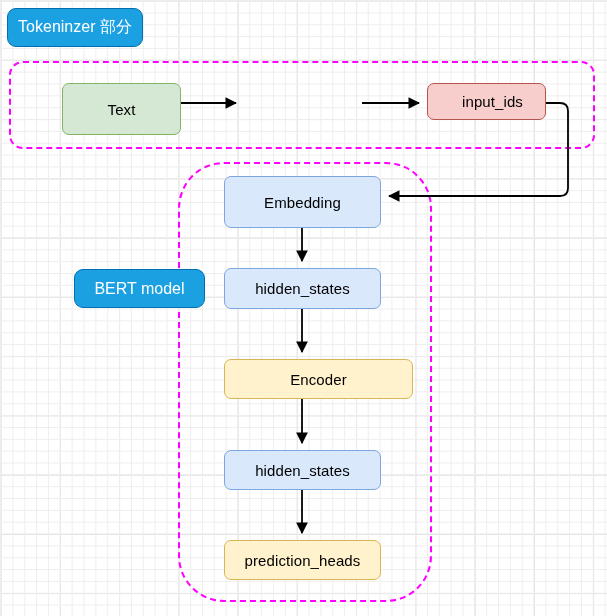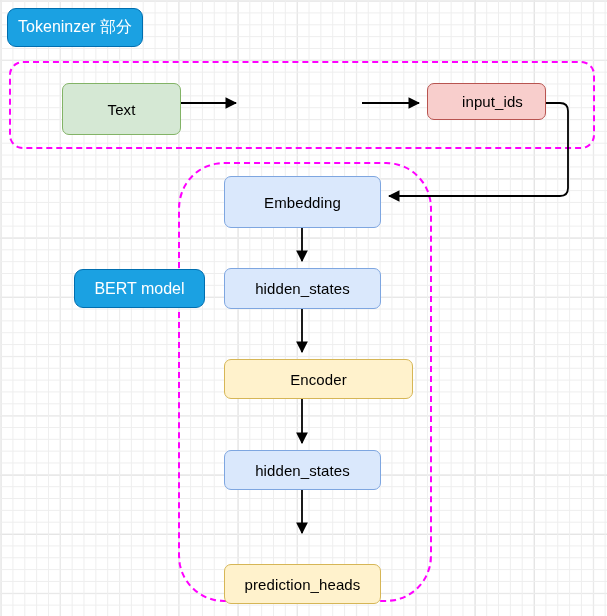--- a/index.html
+++ b/index.html
@@ -114,15 +114,15 @@
   <div class="node node-red" style="left:427px; top:83px; width:119px; height:37px;padding-left:12px;">input_ids</div>
 
   <div class="node node-blue" style="left:224px; top:176px; width:157px; height:52px;">Embedding</div>
 
   <div class="node node-blue" style="left:224px; top:268px; width:157px; height:41px;">hidden_states</div>
 
   <div class="node node-yellow" style="left:224px; top:359px; width:189px; height:40px;">Encoder</div>
 
   <div class="node node-blue" style="left:224px; top:450px; width:157px; height:40px;">hidden_states</div>
 
-  <div class="node node-yellow" style="left:224px; top:564px; width:157px; height:40px;">prediction_heads</div>
+  <div class="node node-yellow" style="left:224px; top:540px; width:157px; height:40px;">prediction_heads</div>
 
 </div>
 
 </body></html>

